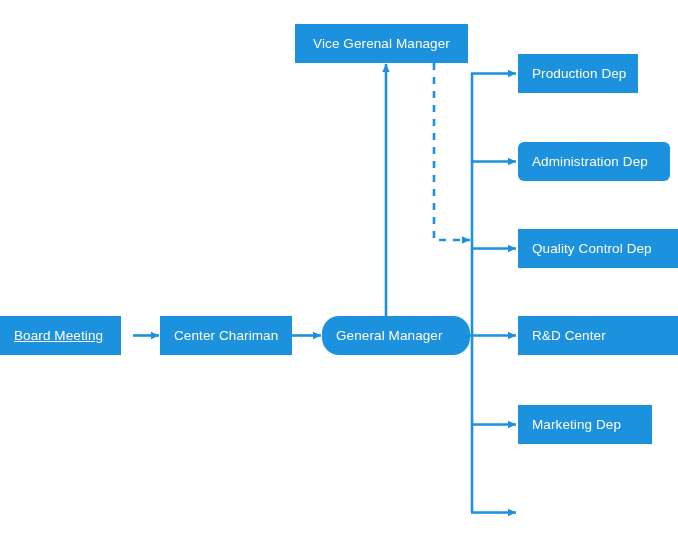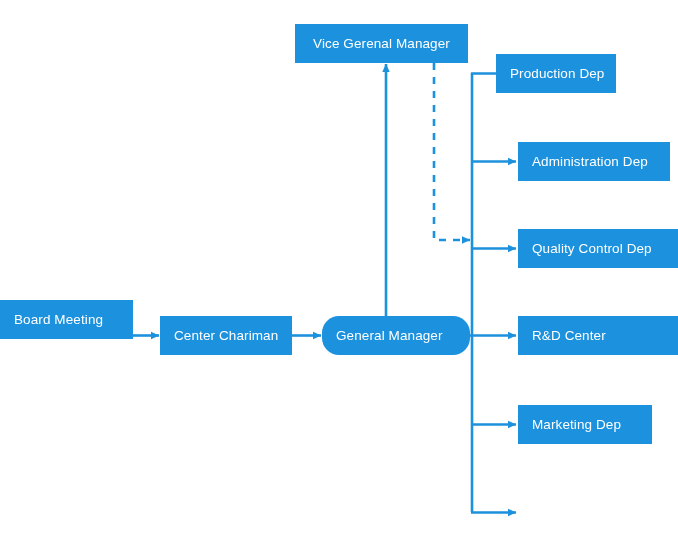--- a/index.html
+++ b/index.html
@@ -39,27 +39,27 @@
     height: 39px;
     padding-left: 14px;
     white-space: nowrap;
     user-select: none;
   }
   .node.center-label {
     justify-content: center;
     padding-left: 0;
   }
   
-  #node-board-meeting   { left: 0px;   top: 300px; width: 133px; }
+  #node-board-meeting   { left: 0px;   top: 316px; width: 121px; text-decoration: underline; }
   #node-board-chairman  { left: 160px; top: 316px; width: 132px; }
   #node-general-manager { left: 322px; top: 316px; width: 148px; border-radius: 17px; }
   #node-vice-general-manager { left: 295px; top: 24px; width: 173px; }
   
-  #node-production-dep      { left: 496px; top: 54px;  width: 120px; }
-  #node-administration-dep  { left: 518px; top: 142px; width: 152px; }
+  #node-production-dep      { left: 518px; top: 54px;  width: 120px; }
+  #node-administration-dep  { left: 518px; top: 142px; width: 152px; border-radius: 6px; }
   #node-quality-control-dep { left: 518px; top: 229px; width: 176px; }
   #node-rd-center           { left: 518px; top: 316px; width: 180px; }
   #node-marketing-dep       { left: 518px; top: 405px; width: 134px; }
   #node-financial-dep       { left: 518px; top: 493px; width: 152px; }
 </style>
 </head>
 <body>
 
 <div id="chart-root">
 

